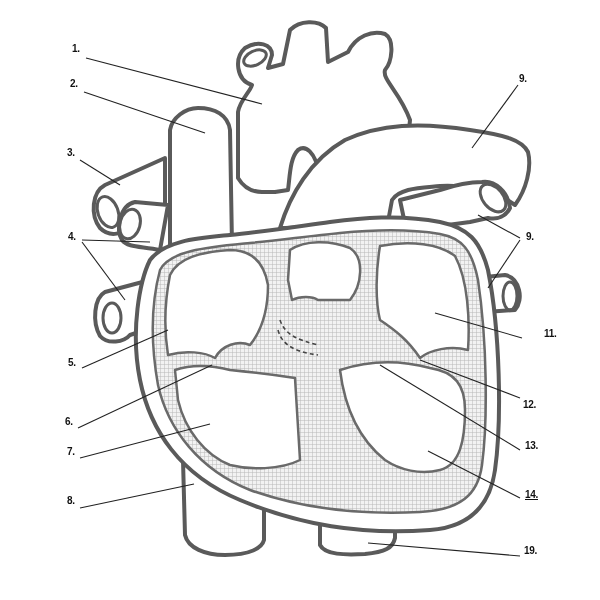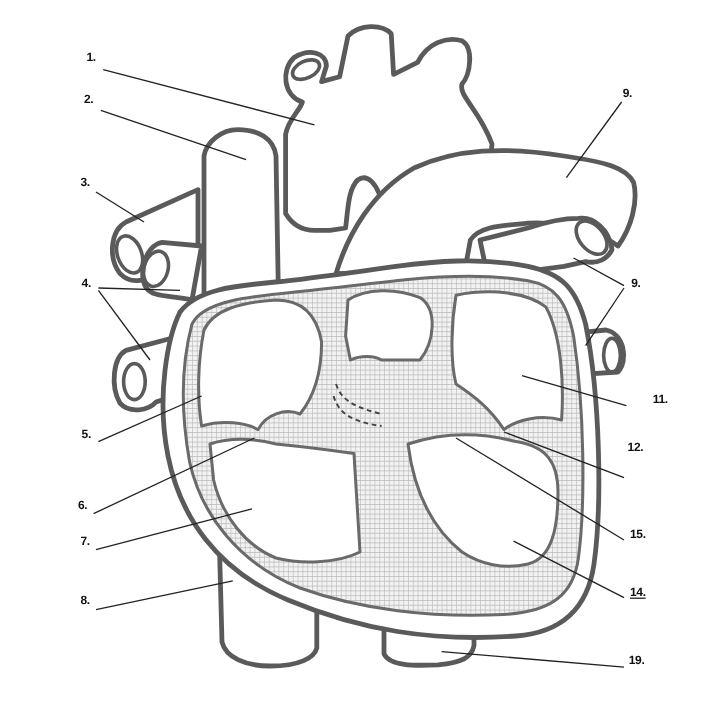--- a/index.html
+++ b/index.html
@@ -112,16 +112,16 @@
 <div class="label" style="left:70px;top:78px;">2.</div>
 <div class="label" style="left:67px;top:147px;">3.</div>
 <div class="label" style="left:68px;top:231px;">4.</div>
 <div class="label" style="left:68px;top:357px;">5.</div>
 <div class="label" style="left:65px;top:416px;">6.</div>
 <div class="label" style="left:67px;top:446px;">7.</div>
 <div class="label" style="left:67px;top:495px;">8.</div>
 <div class="label" style="left:519px;top:73px;">9.</div>
 <div class="label" style="left:526px;top:231px;">9.</div>
 <div class="label" style="left:525px;top:328px;margin-left:19px;">11.</div>
-<div class="label" style="left:523px;top:368px;">12.</div>
-<div class="label" style="left:525px;top:440px;">15.</div>
+<div class="label" style="left:523px;top:399px;">12.</div>
+<div class="label" style="left:525px;top:440px;">13.</div>
 <div class="label" style="left:525px;top:489px;text-decoration:underline;">14.</div>
 <div class="label" style="left:524px;top:545px;">19.</div>
 
 </body></html>

